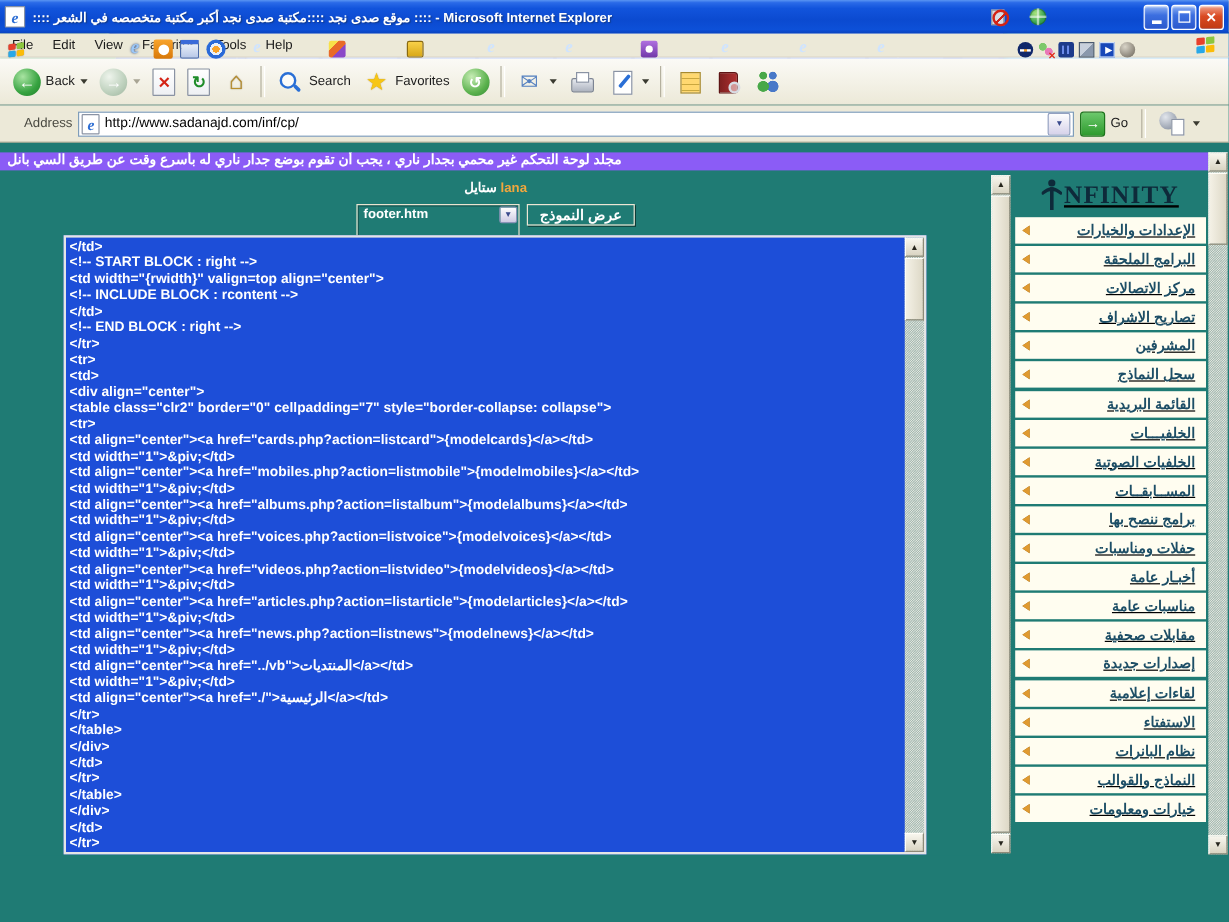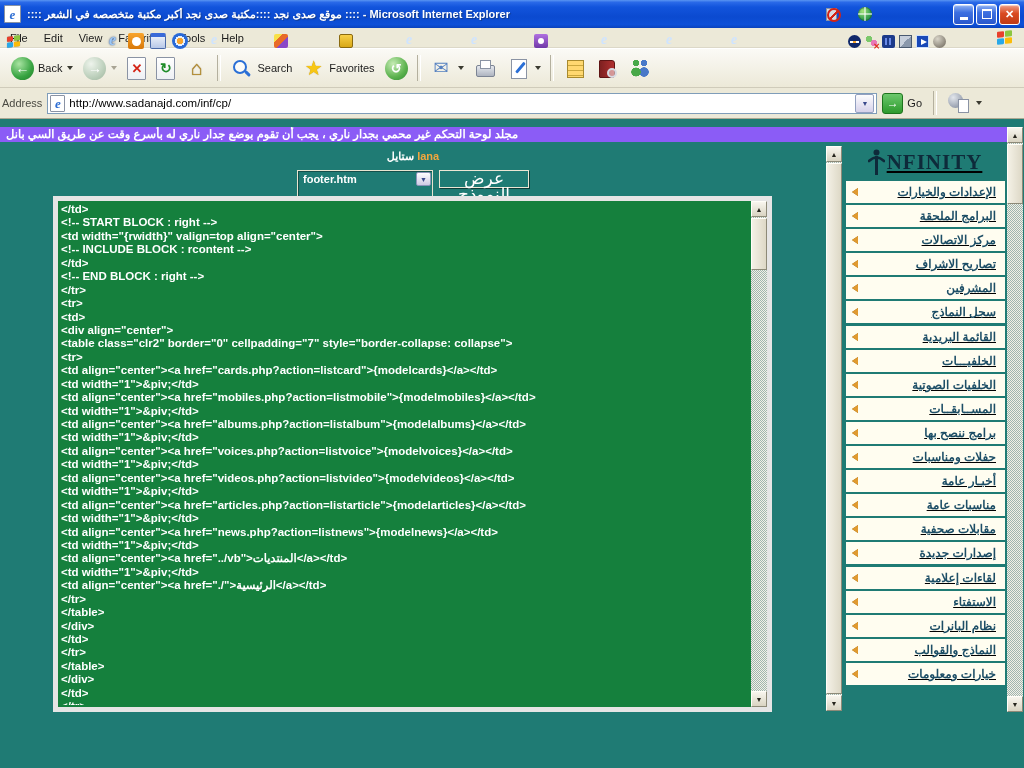--- a/index.html
+++ b/index.html
@@ -76,21 +76,21 @@
   .ic-research::after{content:"";width:6px;height:6px;border:2px solid #d8dce4;border-radius:50%;
     position:absolute;right:2px;bottom:2px;background:rgba(255,255,255,.5);}
   .ic-messenger{background:
     radial-gradient(circle at 7px 6px,#48a848 3px,transparent 3.5px),
     radial-gradient(circle at 15px 6px,#4878c8 3px,transparent 3.5px),
     radial-gradient(ellipse at 7px 15px,#48a848 4.5px,transparent 5px),
     radial-gradient(ellipse at 15px 15px,#4878c8 4.5px,transparent 5px);}
 
   
   #addressbar{left:0;top:88px;width:1024px;height:31px;background:#ece9d8;display:flex;align-items:center;
-    gap:5px;padding:0 2px;box-sizing:border-box;border-bottom:1px solid #aba892;}
+    gap:5px;padding:0 20px;box-sizing:border-box;border-bottom:1px solid #aba892;}
   .addr-label{font-size:11px;color:#4a4a42;}
   .addr-input{flex:1;height:21px;background:#fff;border:1px solid #7f9db9;display:flex;align-items:center;
     gap:4px;padding:0 2px;box-sizing:border-box;max-width:830px;}
   .addr-input .ic-page-e{width:13px;height:15px;}
   .addr-url{font-size:11.5px;color:#000;white-space:nowrap;}
   .addr-drop{margin-left:auto;width:17px;height:17px;background:linear-gradient(180deg,#fdfdfe,#d6d2ea);
     border:1px solid #93a0c0;border-radius:2px;display:flex;align-items:center;justify-content:center;}
   .addr-drop::before{content:"▼";font-size:7px;color:#3a4a8c;}
   .go-wrap{display:flex;align-items:center;gap:4px;}
   .ic-go{width:19px;height:19px;border-radius:3px;background:linear-gradient(180deg,#6cc86c,#2d9a2d);
@@ -112,23 +112,23 @@
   .style-line{margin-top:8px;text-align:center;font-size:11px;font-weight:bold;color:#fff;direction:ltr;}
   .style-name{color:#f2a73d;}
   .controls{margin-top:7px;display:flex;justify-content:center;gap:6px;}
   .tpl-select{width:136px;height:31px;position:relative;background:#1f7b74;border:1px solid #e9e4d0;
     box-shadow:inset 1px 1px 0 rgba(0,0,0,.35);box-sizing:border-box;}
   .tpl-value{color:#fff;font-weight:bold;font-size:11px;line-height:16px;padding-left:5px;}
   .tpl-btn{position:absolute;right:1px;top:1px;width:15px;height:14px;
     background:linear-gradient(180deg,#fefefe,#cfcbe4);border:1px solid #8a94b8;border-radius:2px;
     display:flex;align-items:center;justify-content:center;box-sizing:border-box;}
   .tpl-btn::before{content:"▼";font-size:7px;color:#3a4a8c;}
-  .preview-btn{width:90px;height:18px;background:#1f7b74;color:#fff;font-weight:normal;font-size:17px;
+  .preview-btn{width:90px;height:18px;background:#1f7b74;color:#fff;font-weight:bold;font-size:12px;
     line-height:16px;text-align:center;border:1px solid #ece6d4;box-shadow:1px 1px 0 #0e3c37;box-sizing:border-box;}
-  .textarea{left:53px;right:54px;top:54px;bottom:1px;border:5px solid #e5e5e5;background:#15803d;}
+  .textarea{left:53px;right:54px;top:54px;bottom:1px;border:2px solid #e5e5e5;background:#1d4ed8;}
   .code{left:3px;top:2px;right:19px;bottom:2px;overflow:hidden;color:#fff;font-weight:bold;
     font-size:11.5px;line-height:13.45px;}
   .codeline{white-space:nowrap;height:13.45px;}
   .ta-scroll{right:0;top:0;bottom:0;width:16px;}
 
   
   .scrollv{position:absolute;width:16px;
     background-image:linear-gradient(45deg,#f2f0e6 25%,transparent 25%,transparent 75%,#f2f0e6 75%),
                      linear-gradient(45deg,#f2f0e6 25%,transparent 25%,transparent 75%,#f2f0e6 75%);
     background-color:#9fb6b0;background-size:2px 2px;background-position:0 0,1px 1px;}

